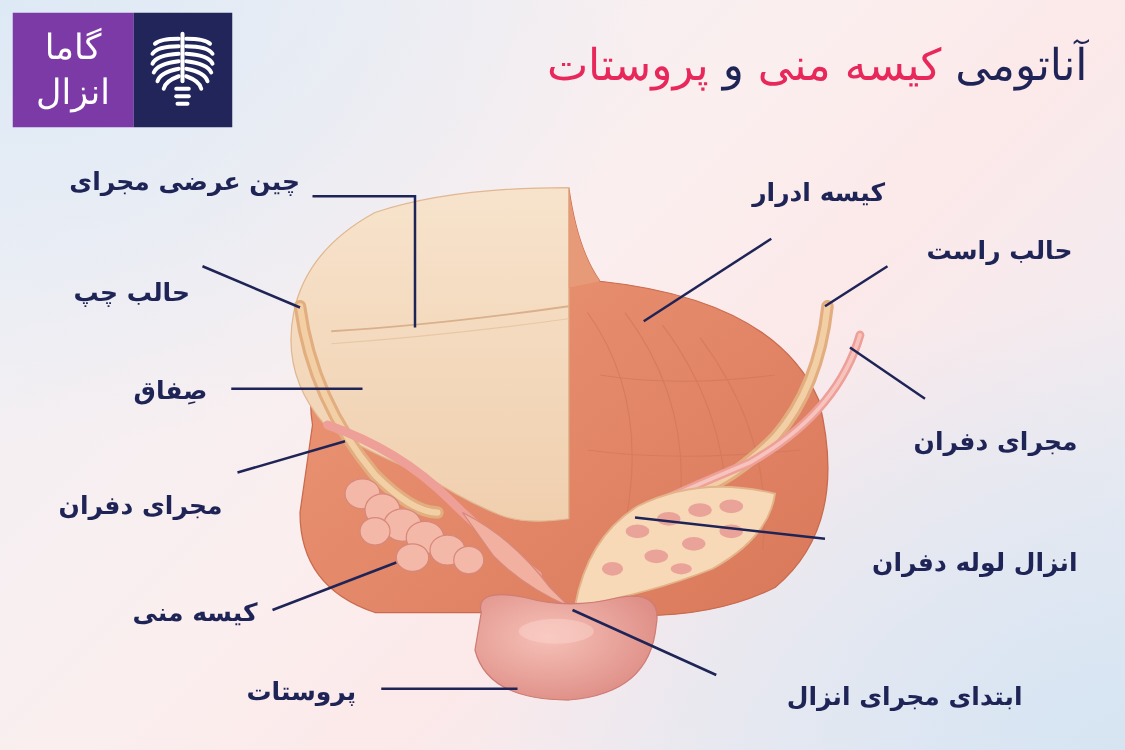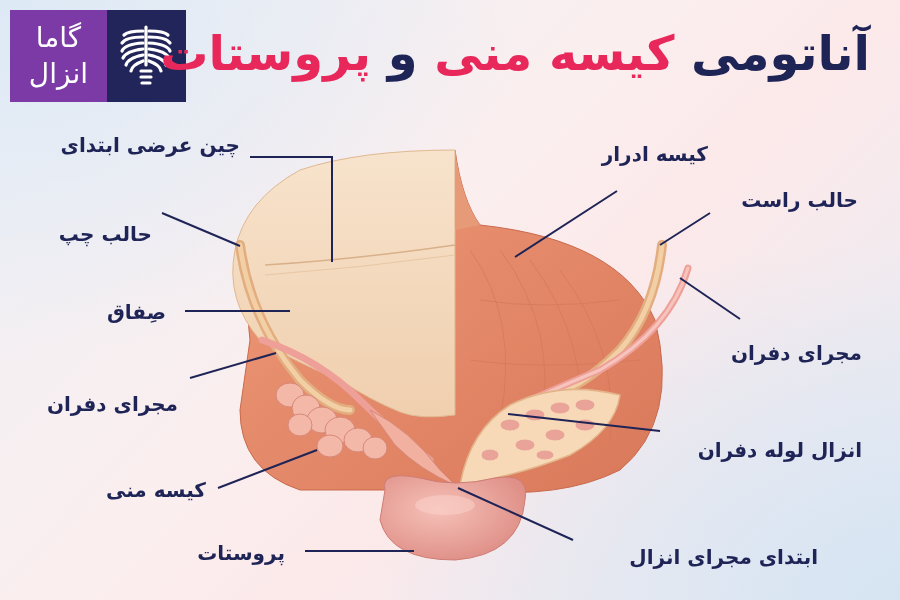--- a/index.html
+++ b/index.html
@@ -20,21 +20,21 @@
     width: 110px; height: 92px; background: #7b3aa6; color: #fff;
     display: flex; flex-direction: column; align-items: center; justify-content: center;
     direction: rtl; font-size: 28px; line-height: 36px; font-weight: normal;
   }
   .logo-icon {
     width: 90px; height: 92px; background: #222559;
     display: flex; align-items: center; justify-content: center;
   }
   .title {
     position: absolute; right: 30px; top: 28px; direction: rtl;
-    font-size: 48px; font-weight: bold; line-height: 50px; white-space: nowrap;
+    font-size: 35px; font-weight: normal; line-height: 50px; white-space: nowrap;
   }
   .title .dark { color: #1f2457; }
   .title .accent { color: #e8285a; }
   .label {
     position: absolute; direction: rtl; white-space: nowrap;
     font-size: 20px; font-weight: bold; color: #1f2457; line-height: 26px;
   }
   svg.art { position: absolute; left: 0; top: 0; }
 </style>
 </head>
@@ -161,21 +161,21 @@
     <line x1="305" y1="551" x2="414" y2="551"></line>
 
     <line x1="617" y1="191" x2="515" y2="257"></line>
     <line x1="710" y1="213" x2="660" y2="245"></line>
     <line x1="740" y1="319" x2="680" y2="278"></line>
     <line x1="660" y1="431" x2="508" y2="414"></line>
     <line x1="573" y1="540" x2="458" y2="488"></line>
   </g>
 </svg>
 
-<div class="label" style="right:660px; top:132px;">چین عرضی ابتدای</div>
+<div class="label" style="right:660px; top:132px;">چین عرضی مجرای</div>
 <div class="label" style="right:748px; top:201px;margin-top:20px;">حالب چپ</div>
 <div class="label" style="right:734px; top:299px;text-align:center;">صِفاق</div>
 <div class="label" style="right:722px; top:391px;">مجرای دفران</div>
 <div class="label" style="right:694px; top:477px;">کیسه منی</div>
 <div class="label" style="right:615px; top:540px;">پروستات</div>
 
 <div class="label" style="right:192px; top:141px;">کیسه ادرار</div>
 <div class="label" style="right:42px; top:187px;margin-left:16px;">حالب راست</div>
 <div class="label" style="right:38px; top:340px;">مجرای دفران</div>
 <div class="label" style="right:38px; top:437px;">انزال لوله دفران</div>

